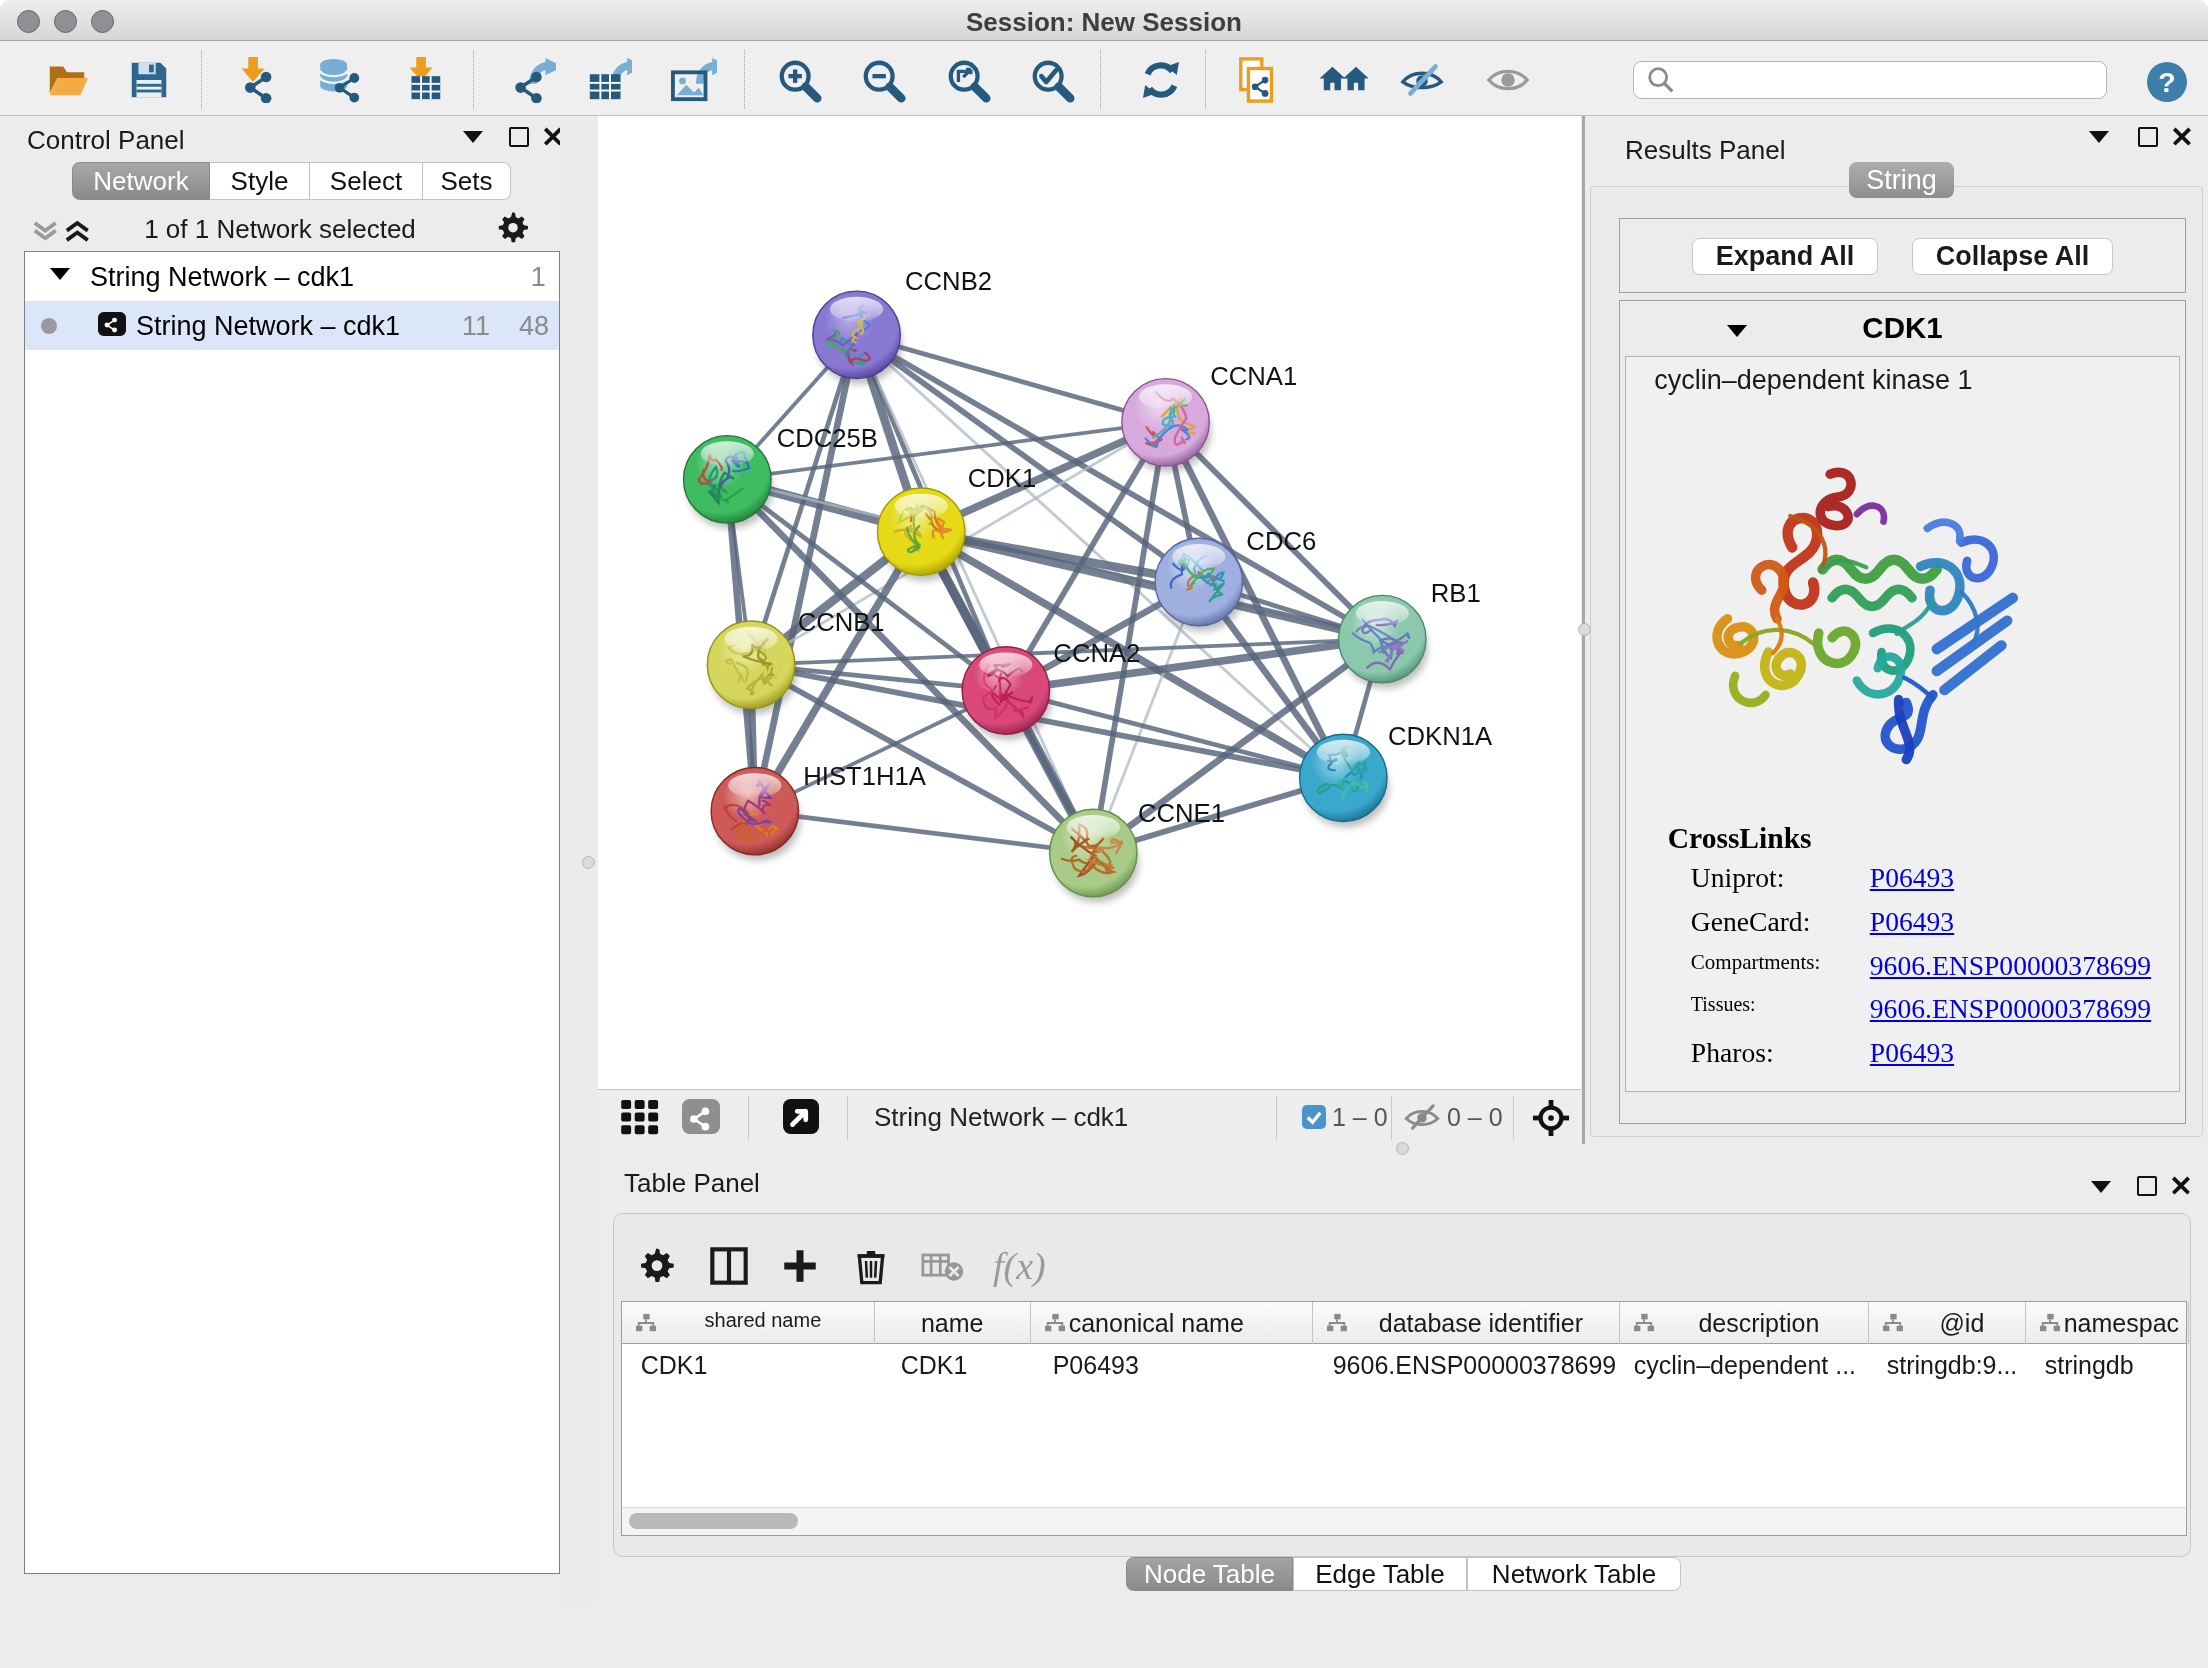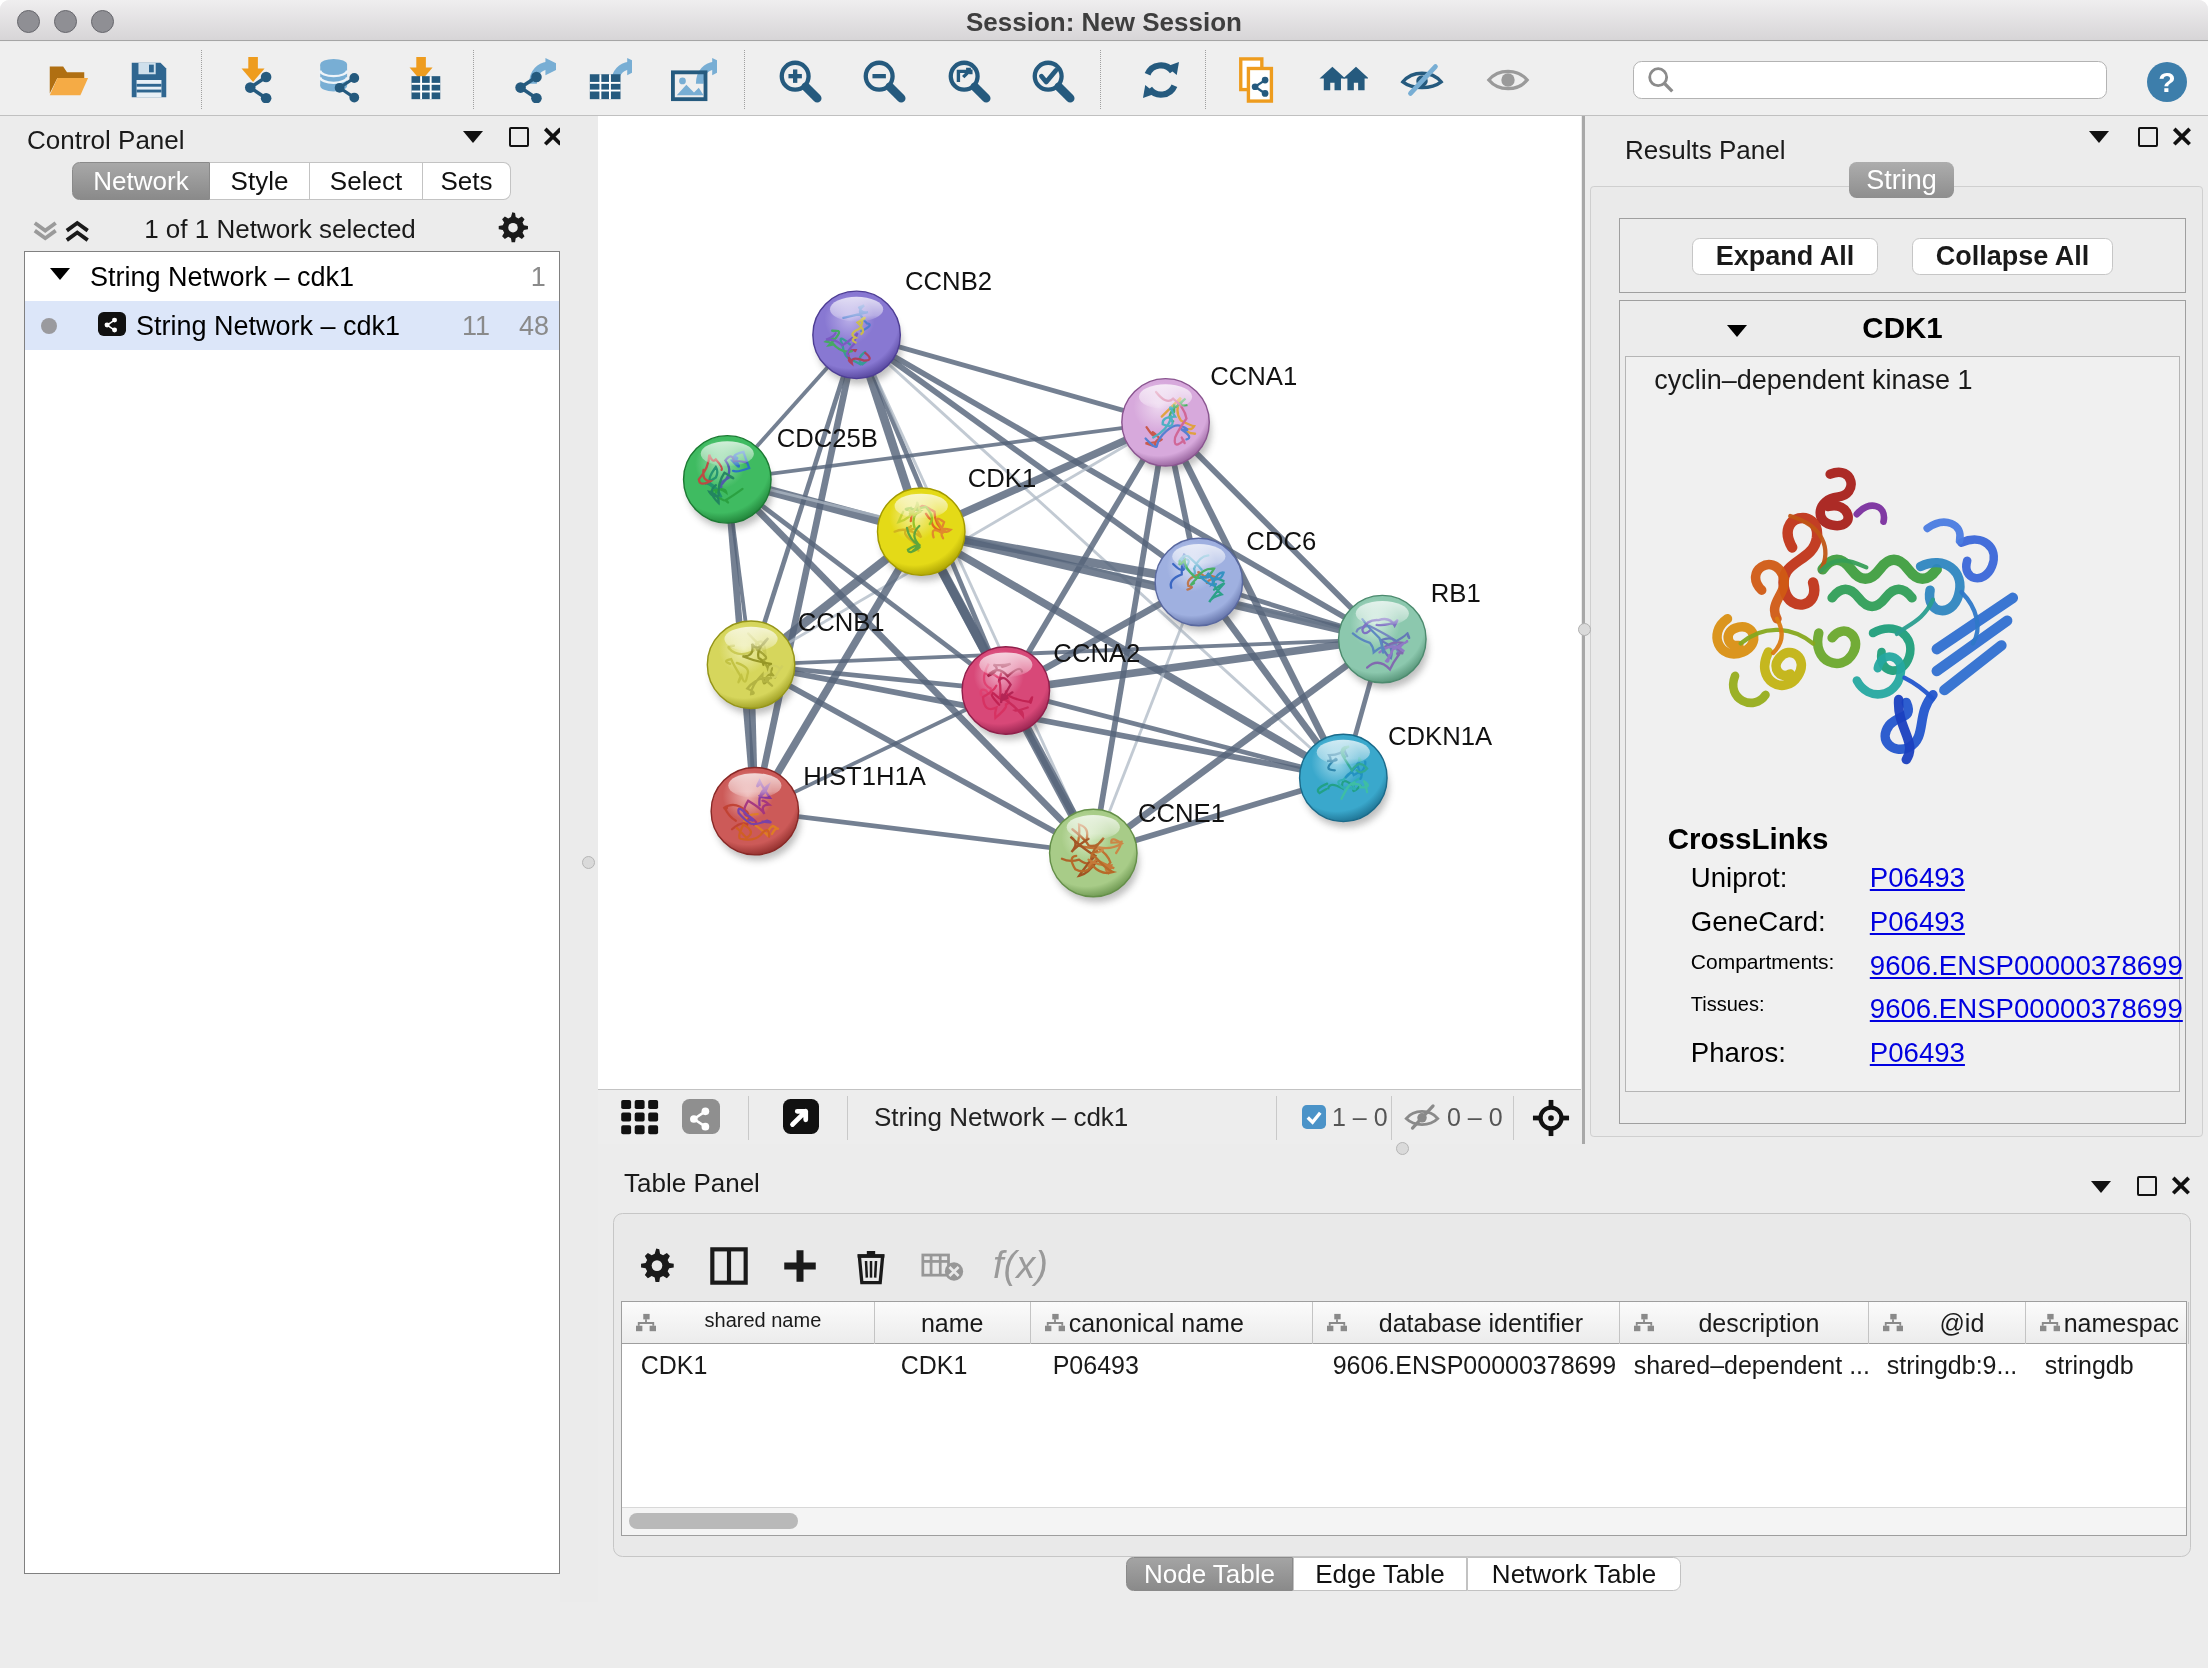--- a/index.html
+++ b/index.html
@@ -21,21 +21,21 @@
 .tabsel{background:linear-gradient(#a8a8a8,#8a8a8a);color:#fff;border-color:#8a8a8a}
 #ctree{position:absolute;left:24px;top:135px;width:536px;height:1323px;background:#fff;border:1.9px solid #808080}
 #netview{position:absolute;left:598px;top:116px;width:983px;height:1028px;background:#fff}
 #netbar{position:absolute;left:0;top:973px;width:983px;height:55px;background:#ededed;border-top:1px solid #c3c3c3}
 .nsep{position:absolute;top:5.7px;height:44px;width:0;border-left:1px solid #c9c9c9}
 #rdiv{position:absolute;left:1582px;top:116px;width:2.9px;height:1028px;background:#a8a8a8}
 #rpanel{position:absolute;left:1585px;top:116px;width:624px;height:1038px;background:#ececec}
 #tpanel{position:absolute;left:598px;top:1154px;width:1610px;height:448px;background:#ececec}
 #statusbar{position:absolute;left:0;top:1602px;width:100%;height:67px;background:#ececec;border-top:1px solid #cdcdcd}
 .btn{position:absolute;background:#fff;border:1.9px solid #c6c6c6;border-radius:7.6px;font-size:27px;font-weight:bold;color:#1a1a1a;text-align:center}
-.serif{font-family:Liberation Sans, sans-serif}
+.serif{font-family:Liberation Serif, serif}
 a.lnk{color:#0000e0;text-decoration:underline}
 .ttab{position:absolute;top:0;height:34px;background:#fff;border:1px solid #c2c2c2;font-size:26px;color:#111;text-align:center;line-height:32px}
 </style></head><body>
 <div id="win">
 
 <div id="titlebar">
  <div class="tl" style="left:17px"></div>
       <div class="tl" style="left:54px"></div>
       <div class="tl" style="left:91px"></div>
  <div id="title">Session: New Session</div>
@@ -848,21 +848,21 @@
                     <path d="M12,7 L12,11 M4,14 L4,11 L20,11 L20,14"></path>
                   </g>
                 </svg></span>
               <div style="position:absolute;left:38px;right:7.6px;top:6.7px;text-align:center;font-size:25px;color:#1a1a1a;white-space:nowrap;overflow:hidden">namespace</div>
             </div>
           </div>
      <div style="position:absolute;left:19px;top:49px;font-size:25px;color:#1a1a1a;white-space:nowrap">CDK1</div>
           <div style="position:absolute;left:279px;top:49px;font-size:25px;color:#1a1a1a;white-space:nowrap">CDK1</div>
           <div style="position:absolute;left:431px;top:49px;font-size:25px;color:#1a1a1a;white-space:nowrap">P06493</div>
           <div style="position:absolute;left:711px;top:49px;font-size:25px;color:#1a1a1a;white-space:nowrap">9606.ENSP00000378699</div>
-          <div style="position:absolute;left:1012px;top:49px;font-size:25px;color:#1a1a1a;white-space:nowrap">shared–dependent ...</div>
+          <div style="position:absolute;left:1012px;top:49px;font-size:25px;color:#1a1a1a;white-space:nowrap">cyclin–dependent ...</div>
           <div style="position:absolute;left:1265px;top:49px;font-size:25px;color:#1a1a1a;white-space:nowrap">stringdb:9...</div>
           <div style="position:absolute;left:1423px;top:49px;font-size:25px;color:#1a1a1a;white-space:nowrap">stringdb</div>
      <div style="position:absolute;left:0;bottom:0;width:100%;height:28.5px;background:#f4f4f4;border-top:1px solid #d8d8d8">
        <div style="position:absolute;left:7.6px;top:5.7px;width:169px;height:16px;background:#b9b9b9;border-radius:8.6px"></div>
      </div>
    </div>
  </div>
  <div class="ttab" style="left:528px;width:167px;background:linear-gradient(#a4a4a4,#8a8a8a);color:#fff;border-color:#8a8a8a;border-radius:7.6px 0 0 7.6px;top:403px">Node Table</div>
  <div class="ttab" style="left:695px;width:174px;top:403px">Edge Table</div>
  <div class="ttab" style="left:869px;width:214px;border-radius:0 7.6px 7.6px 0;top:403px">Network Table</div>

